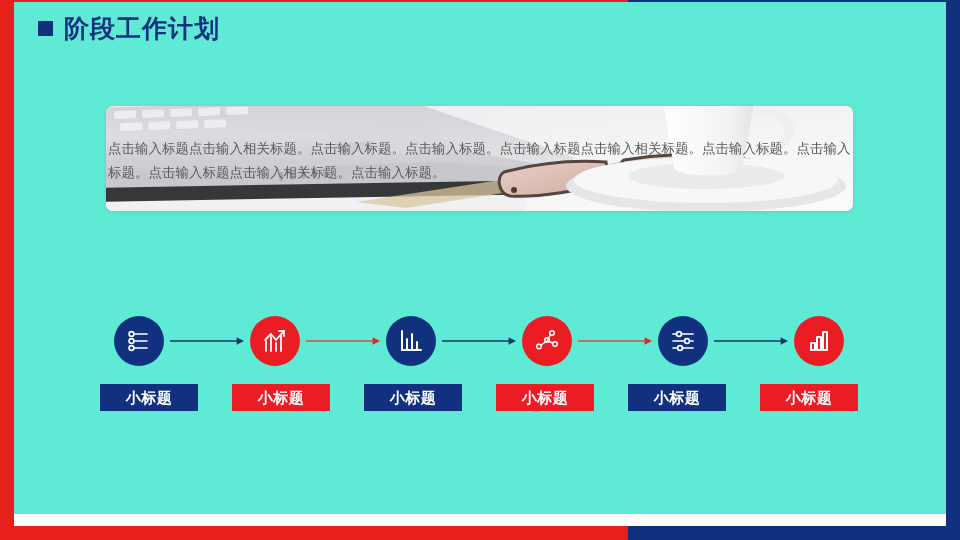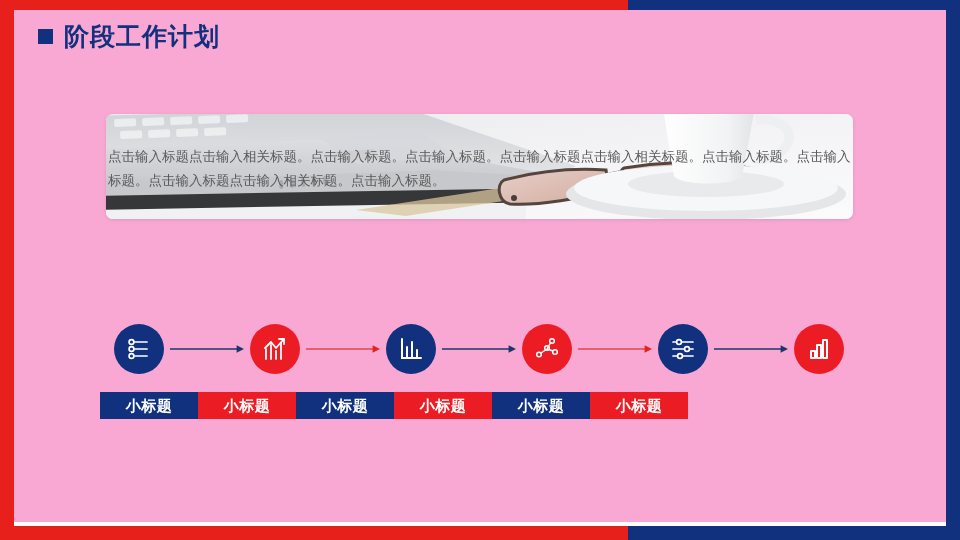--- a/index.html
+++ b/index.html
@@ -29,24 +29,24 @@
   .bar-top-red   { left: 0;    top: 0;    width: 628px; height: 14px; background: #e8201c; }
   .bar-top-blue  { left: 628px;top: 0;    width: 332px; height: 14px; background: #11307e; }
   .bar-bot-red   { left: 0;    top: 526px;width: 628px; height: 14px; background: #e8201c; }
   .bar-bot-blue  { left: 628px;top: 526px;width: 332px; height: 14px; background: #11307e; }
   .bar-left-red  { left: 0;    top: 0;    width: 14px;  height: 540px;background: #e8201c; }
   .bar-right-blue{ left: 946px;top: 0;    width: 14px;  height: 540px;background: #11307e; }
 
   .canvas {
     position: absolute;
     left: 14px;
-    top: 10px;
+    top: 2px;
     width: 932px;
     height: 512px;
-    background: #f9a8d4;
+    background: #5eead4;
   }
 
   
   .title-row {
     position: absolute;
     left: 24px;
     top: 14px;
     display: flex;
     align-items: center;
     gap: 11px;
@@ -132,20 +132,22 @@
   }
   .arrow svg { display: block; width: 100%; height: 12px; }
 
   
   .labels {
     position: absolute;
     left: -14px;
     top: 72px;
     width: 758px;
     display: flex;
+    justify-content: space-between;
+    gap: 12px;
   }
   .label-chip {
     width: 98px;
     height: 27px;
     display: flex;
     align-items: center;
     justify-content: center;
     color: #ffffff;
     font-size: 15px;
     font-weight: bold;

